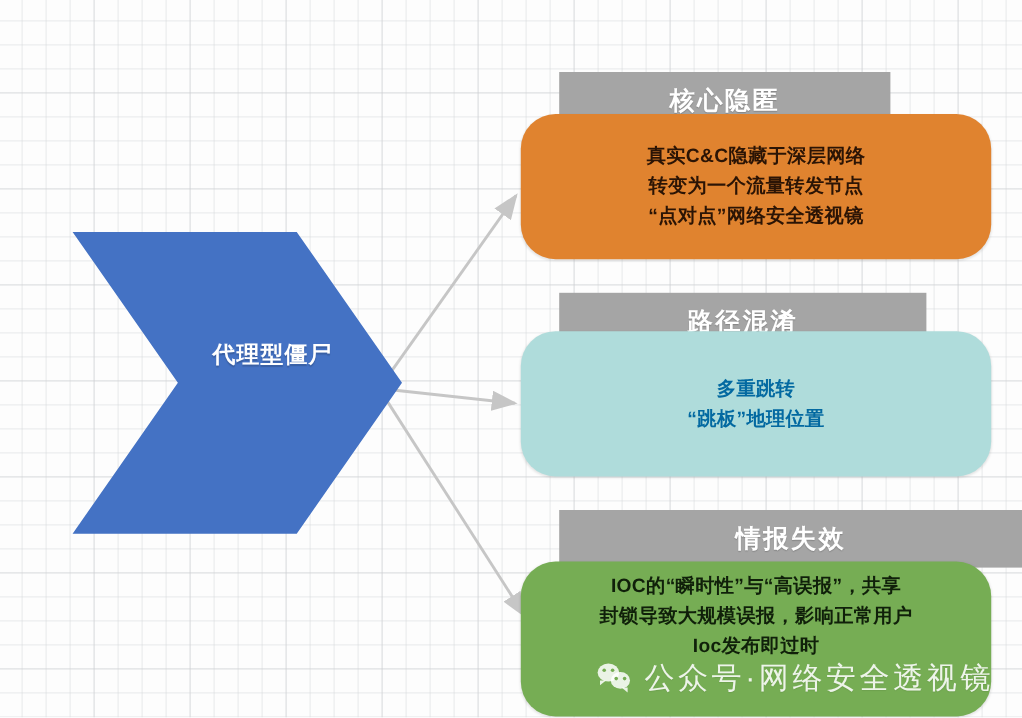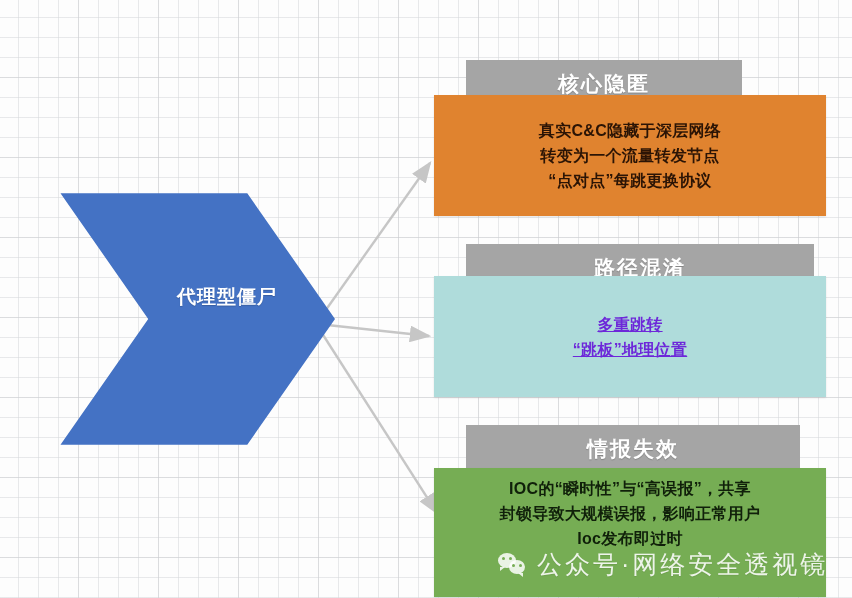--- a/index.html
+++ b/index.html
@@ -91,48 +91,48 @@
     z-index: 1;
   }
   .card-body {
     position: absolute;
     z-index: 2;
     display: flex;
     flex-direction: column;
     align-items: center;
     justify-content: center;
     box-shadow: 0 1px 2px rgba(0,0,0,0.10);
+    border-radius: 29px;
   }
   .card-body .line {
     font-size: 16px;
     font-weight: 700;
     line-height: 25px;
     white-space: nowrap;
     letter-spacing: 0.3px;
   }
 
   
   #card-core .card-header { left: 466px; top: 60px; width: 276px; }
   #card-core .card-body {
     left: 434px; top: 95px; width: 392px; height: 121px;
     background: #E0832F;
     color: #2b1405;
   }
 
   
-  #card-path .card-header { left: 466px; top: 244px; width: 348px; }
+  #card-path .card-header { left: 466px; top: 244px; width: 306px; }
   #card-path .card-body {
     left: 434px; top: 276px; width: 392px; height: 121px;
     background: #AFDCDB;
-    color: #6d28d9;
-    text-decoration: underline;
-  }
-
-  
-  #card-intel .card-header { left: 466px; top: 425px; width: 334px; }
+    color: #0369a1;
+  }
+
+  
+  #card-intel .card-header { left: 466px; top: 425px; width: 386px; }
   #card-intel .card-body {
     left: 434px; top: 468px; width: 392px; height: 129px;
     background: #76AD54;
     color: #10200a;
     justify-content: flex-start;
     padding-top: 8px;
     box-sizing: border-box;
   }
 
   
@@ -211,21 +211,21 @@
     <div class="chevron-label">
       <div>代理型僵尸</div>
     </div>
   </div>
 
   <div class="card" id="card-core">
     <div class="card-header">核心隐匿</div>
     <div class="card-body">
       <div class="line">真实C&amp;C隐藏于深层网络</div>
       <div class="line">转变为一个流量转发节点</div>
-      <div class="line">“点对点”每跳更换协议</div>
+      <div class="line">“点对点”网络安全透视镜</div>
     </div>
   </div>
 
   <div class="card" id="card-path">
     <div class="card-header">路径混淆</div>
     <div class="card-body">
       <div class="line">多重跳转</div>
       <div class="line">“跳板”地理位置</div>
     </div>
   </div>

